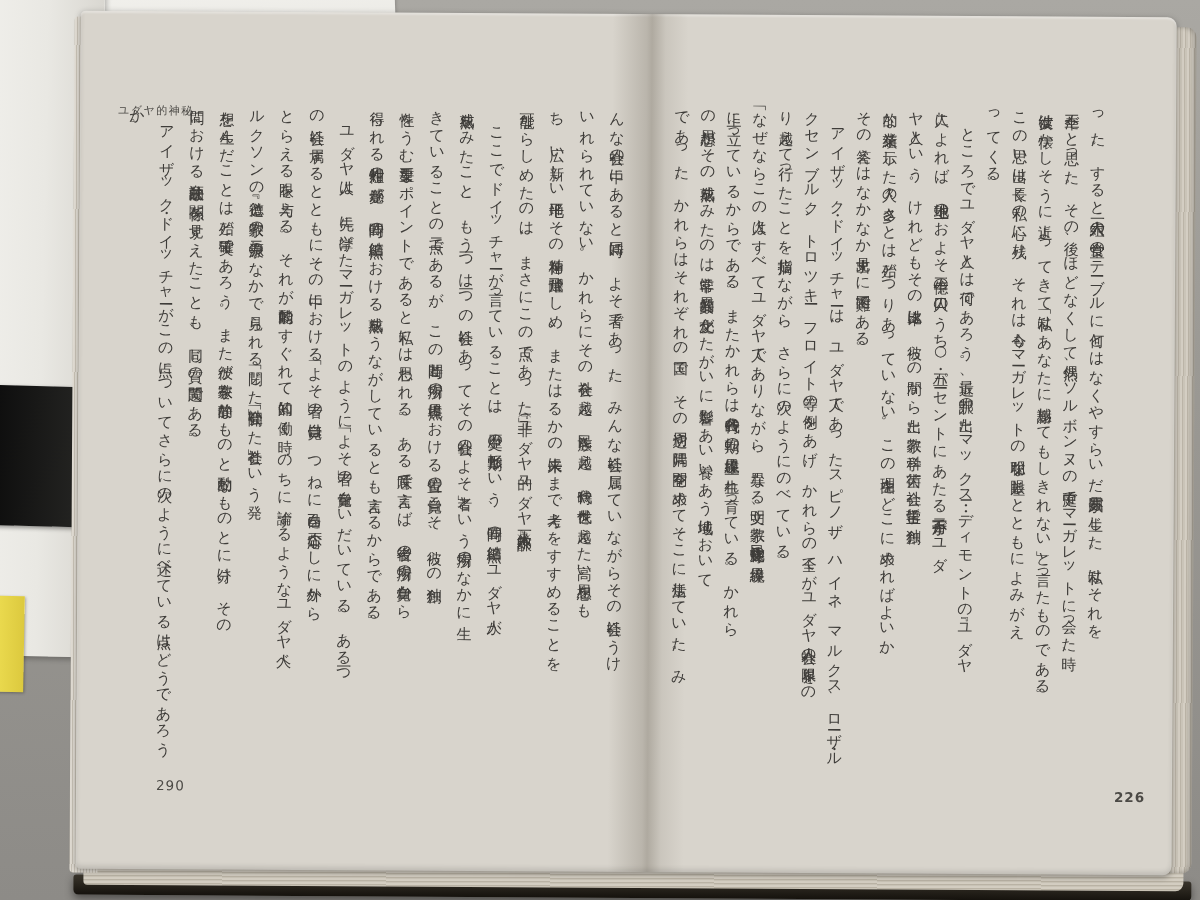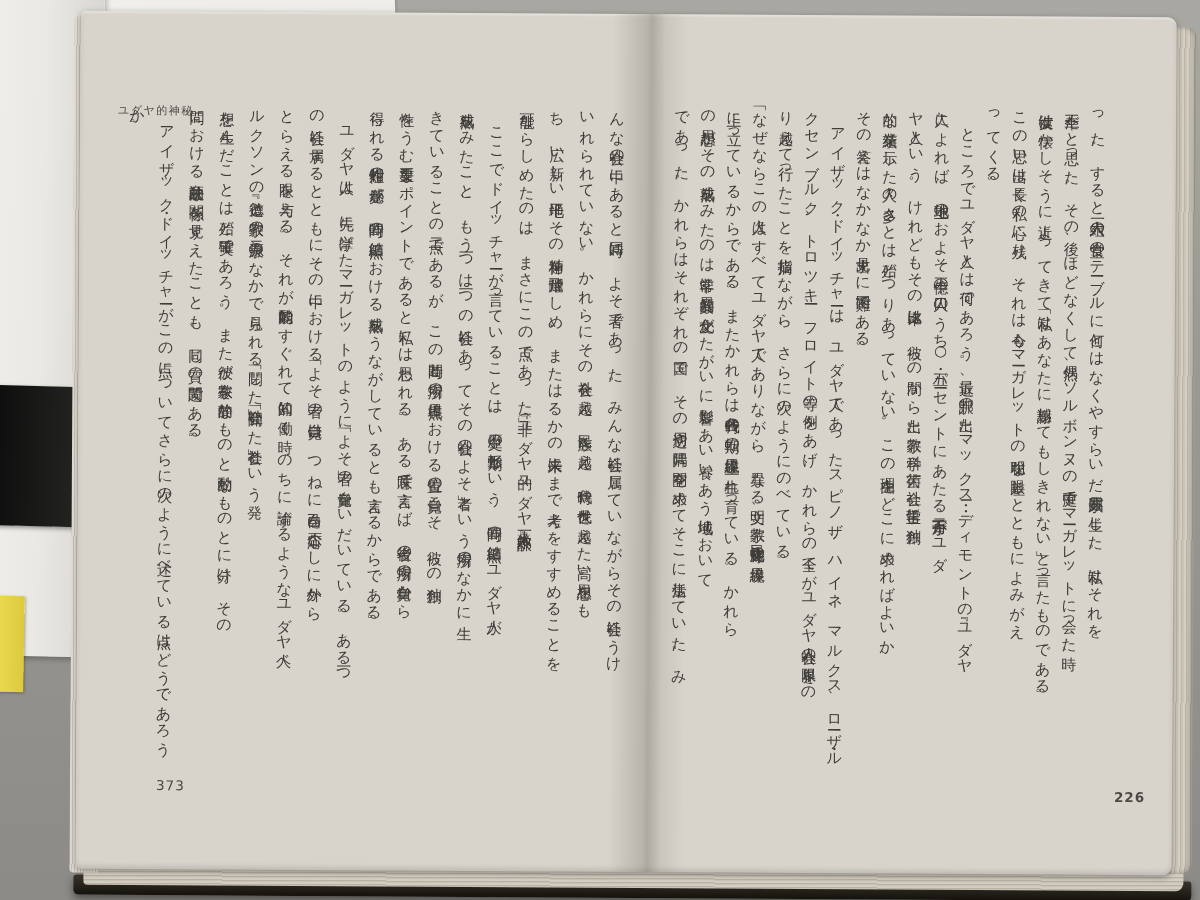--- a/index.html
+++ b/index.html
@@ -155,17 +155,17 @@
         <p>　ユダヤ人は、先に挙げたマーガレットのように「よそ者」の自覚をいだいている。ある一つ</p>
         <p>の社会に属するとともにその中における「よそ者」の自覚は、つねに自己を否応なしに外から</p>
         <p>とらえる眼を与える。それが能動的にすぐれて知的に働く時、のちに論ずるようなユダヤ人ベ</p>
         <p>ルクソンの『道徳と宗教の二源泉』のなかで見られる「閉じた社会」「開いた社会」という発</p>
         <p>想を生んだことは殆ど確実であろう。また彼が宗教を静的なものと動的なものとに分け、その</p>
         <p>間における弁証法的な関係を見すえたことも、同じ質の問題である。</p>
         <p>　アイザック・ドイッチャーがこの点についてさらに次のように述べている点はどうであろう</p>
         <p>か。</p>
       </div>
 
-    <div class="page-number pn-left">373</div>
+    <div class="page-number pn-left">290</div>
     <div class="page-number pn-right">226</div>
   </div>
 
 </div>
 
 </body></html>

